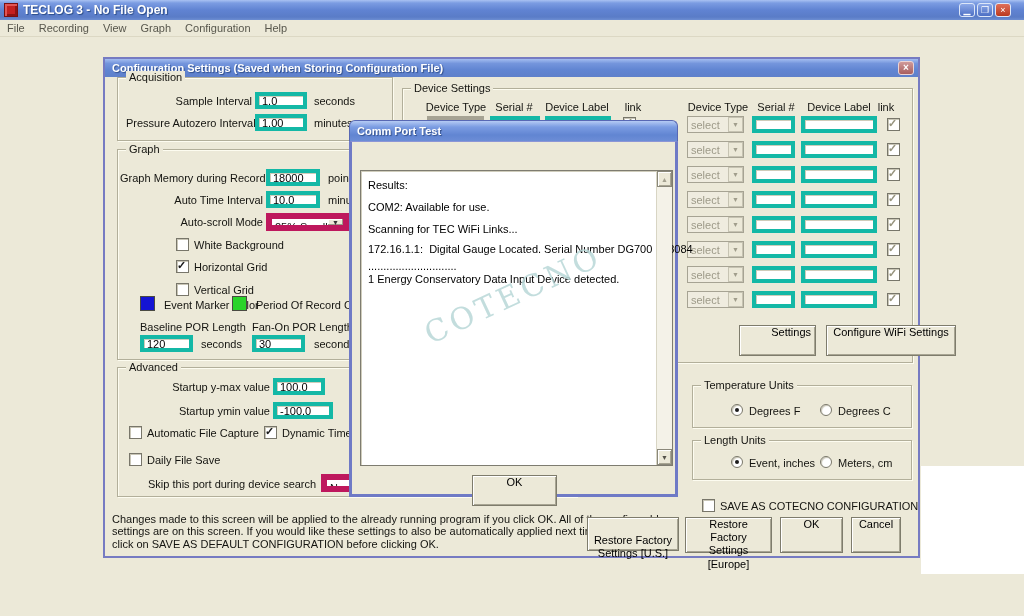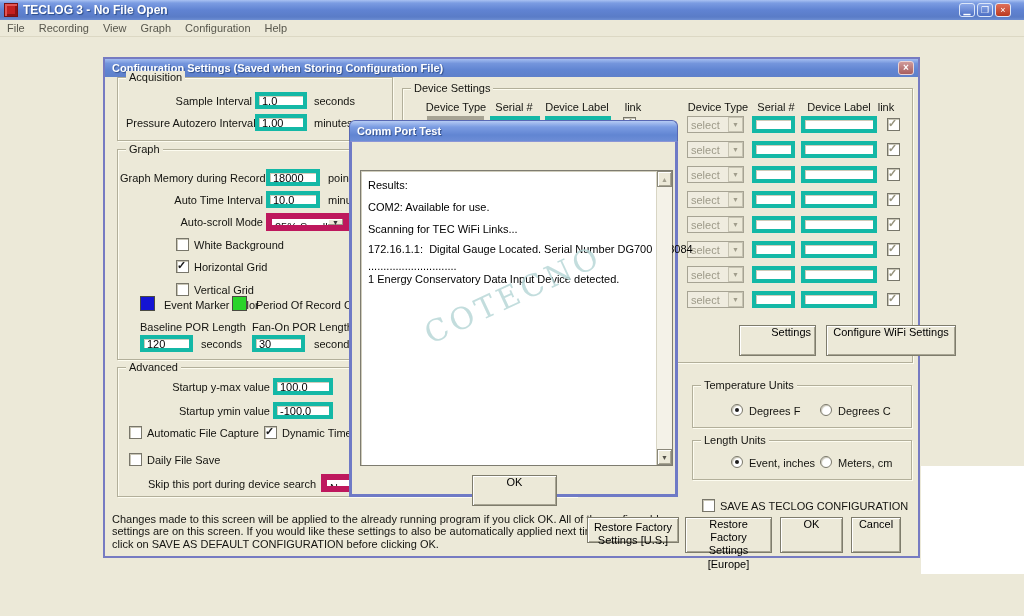--- a/index.html
+++ b/index.html
@@ -135,21 +135,21 @@
     <input class="inp" style="left: 22px; top: 185px; width: 53px;" readonly="" value="120">
     <span class="lbl" style="left:83px;top:188px">seconds</span>
     <span class="lbl" style="left:134px;top:171px">Fan-On POR Length</span>
     <input class="inp" style="left: 134px; top: 185px; width: 53px;" readonly="" value="30">
     <span class="lbl" style="left:196px;top:188px">seconds</span>
   </div>
 
   <div class="gb" style="left:12px;top:308px;width:460px;height:130px">
     <span class="cap">Advanced</span>
     <span class="rlbl" style="left:30px;top:13px;width:122px">Startup y-max value</span>
-    <input class="inp" style="left: 155px; top: 10px; width: 60px;" readonly="" value="100.0">
+    <input class="inp" style="left: 155px; top: 10px; width: 52px;" readonly="" value="100.0">
     <span class="rlbl" style="left:30px;top:37px;width:122px">Startup ymin value</span>
     <input class="inp" style="left: 155px; top: 34px; width: 60px;" readonly="" value="-100.0">
     <span class="cb" style="left:11px;top:58px"></span>
     <span class="lbl" style="left:29px;top:59px">Automatic File Capture</span>
     <span class="cb" style="left:146px;top:58px">
         <span class="ck">✓</span>
       </span>
     <span class="lbl" style="left:164px;top:59px">Dynamic Time Scrol</span>
     <span class="cb" style="left:11px;top:85px"></span>
     <span class="lbl" style="left:29px;top:86px">Daily File Save</span>
@@ -319,27 +319,27 @@
 
   <div class="gb" style="left:587px;top:381px;width:220px;height:40px">
     <span class="cap">Length Units</span>
     <span class="rad sel" style="left:38px;top:15px"></span>
     <span class="lbl" style="left:56px;top:16px">Event, inches</span>
     <span class="rad" style="left:127px;top:15px"></span>
     <span class="lbl" style="left:145px;top:16px">Meters, cm</span>
   </div>
 
   <span class="cb" style="left:597px;top:440px"></span>
-  <span class="lbl" style="left:615px;top:441px">SAVE AS TECLOG CONFIGURATION</span>
+  <span class="lbl" style="left:615px;top:441px">SAVE AS COTECNO CONFIGURATION</span>
   <div class="abs" style="left:7px;top:454px;width:490px">
     <div class="fline">Changes made to this screen will be applied to the already running program if you click OK. All of the configurable</div>
     <div class="fline">settings are on this screen. If you would like these settings to also be automatically applied next time you run Teclog</div>
     <div class="fline">click on SAVE AS DEFAULT CONFIGURATION before clicking OK.</div>
   </div>
-  <div class="btn" style="left:482px;top:458px;width:92px;height:26px;padding:3px 4px">
+  <div class="btn" style="left:482px;top:458px;width:92px;height:20px;padding:16px 4px">
       <span>Restore Factory Settings [U.S.]</span>
     </div>
   <div class="btn" style="left:580px;top:458px;width:87px;height:36px;padding:0 4px">
       <span>Restore Factory Settings [Europe]</span>
     </div>
   <div class="btn" style="left:675px;top:458px;width:63px;height:36px">
       <span>OK</span>
     </div>
   <div class="btn" style="left:746px;top:458px;width:50px;height:36px">
       <span>Cancel</span>

